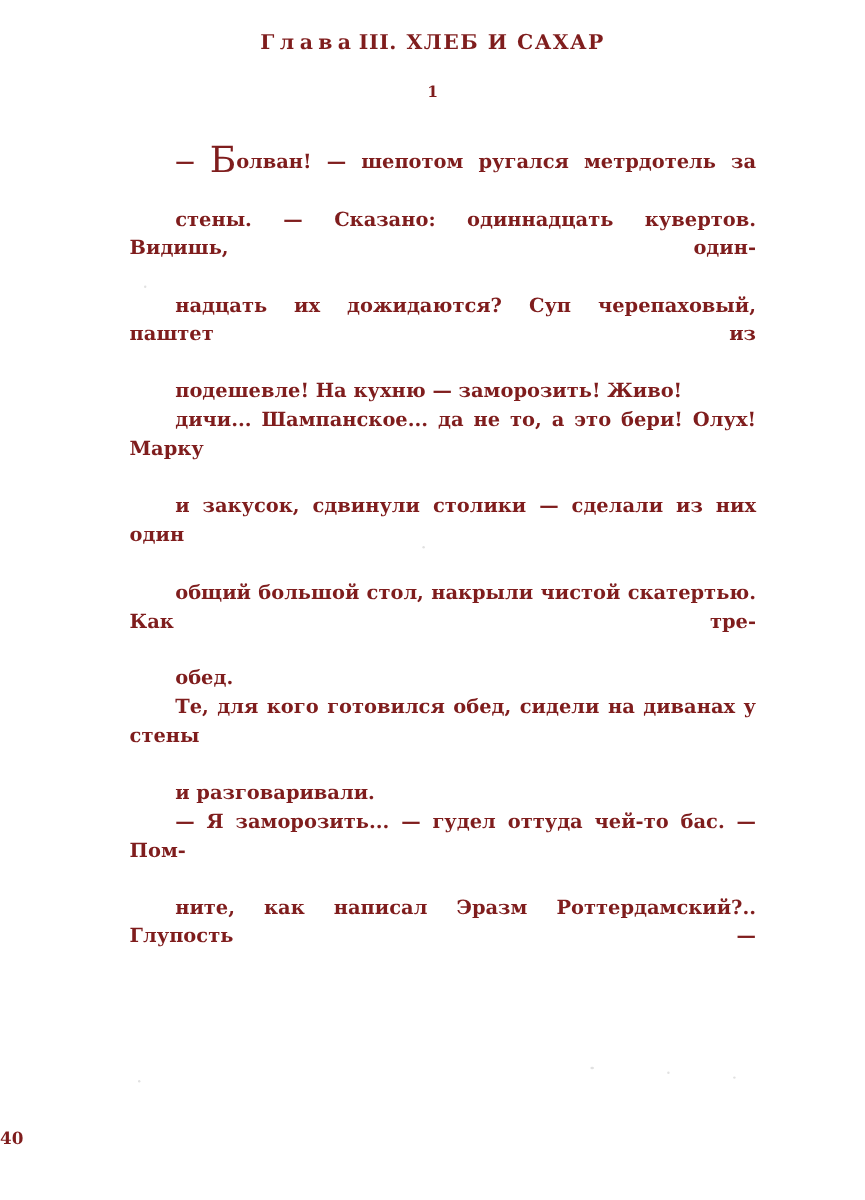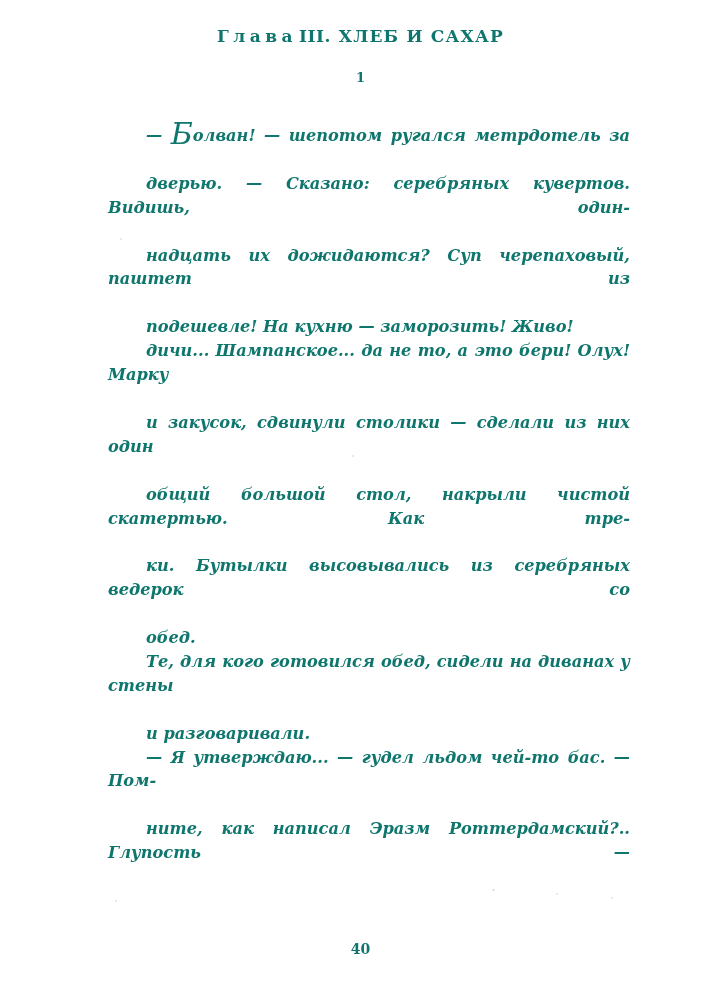--- a/index.html
+++ b/index.html
@@ -69,21 +69,20 @@
   }
   .body-text p {
     margin: 0;
     text-indent: 38px;
     text-align: justify;
   }
   
   .ln {
     display: block;
     text-align: justify;
-    font-style: italic;
   }
   .ln::after {
     content: "";
     display: inline-block;
     width: 100%;
   }
   .ln.last::after {
     content: none;
   }
   .ln.indent {
@@ -97,70 +96,69 @@
     font-family: "DejaVu Serif", "Liberation Serif", serif;
     vertical-align: -3px;
     letter-spacing: 0px;
   }
 
   .page-number {
     position: absolute;
     left: 0;
     top: 940px;
     width: 721px;
-    text-align: center;
+    text-align: left;
     font-size: 14px;
     font-weight: 700;
     line-height: 18px;
   }
 
   
   .speckle {
     position: absolute;
     pointer-events: none;
     background: #c9c9c9;
     border-radius: 50%;
     opacity: 0.55;
   }
 </style>
 </head>
 <body>
 
-<div class="page" style="background: rgb(255, 255, 255); color: #0f766e;">
+<div class="page" style="background: rgb(255, 255, 255); color: #7f1d1d;">
 
   <div class="chapter-head">
     <span class="ch-word">Глава</span><span class="ch-num">III.</span><span class="ch-title">ХЛЕБ И САХАР</span>
   </div>
 
   <div class="section-num">1</div>
 
   <div class="body-text">
 
     <p>
       <span class="ln indent"><span class="ln-inner">—&nbsp;<span class="dropcap">Б</span><span>олван! — шепотом ругался метрдотель за</span></span></span>
-      <span class="ln">дверью. — Сказано: серебряных кувертов. Видишь, один-</span>
+      <span class="ln">стены. — Сказано: одиннадцать кувертов. Видишь, один-</span>
       <span class="ln">надцать их дожидаются? Суп черепаховый, паштет из</span>
       <span class="ln last">подешевле! На кухню — заморозить! Живо!</span>
       <span class="ln">дичи... Шампанское... да не то, а это бери! Олух! Марку</span>
     </p>
 
     <p>
       <span class="ln">и закусок, сдвинули столики — сделали из них один</span>
       <span class="ln">общий большой стол, накрыли чистой скатертью. Как тре-</span>
-      <span class="ln">ки. Бутылки высовывались из серебряных ведерок со</span>
       <span class="ln last">обед.</span>
     </p>
 
     <p>
       <span class="ln indent">Те, для кого готовился обед, сидели на диванах у стены</span>
       <span class="ln last">и разговаривали.</span>
     </p>
 
     <p>
-      <span class="ln indent">— Я утверждаю... — гудел льдом чей-то бас. — Пом-</span>
+      <span class="ln indent">— Я заморозить... — гудел оттуда чей-то бас. — Пом-</span>
       <span class="ln">ните, как написал Эразм Роттердамский?.. Глупость —</span>
 
     </p>
 
   </div>
 
   <div class="page-number">40</div>
 
   <span class="speckle" style="left:120px;top:238px;width:2px;height:2px;"></span>
   <span class="speckle" style="left:352px;top:455px;width:2px;height:2px;"></span>

